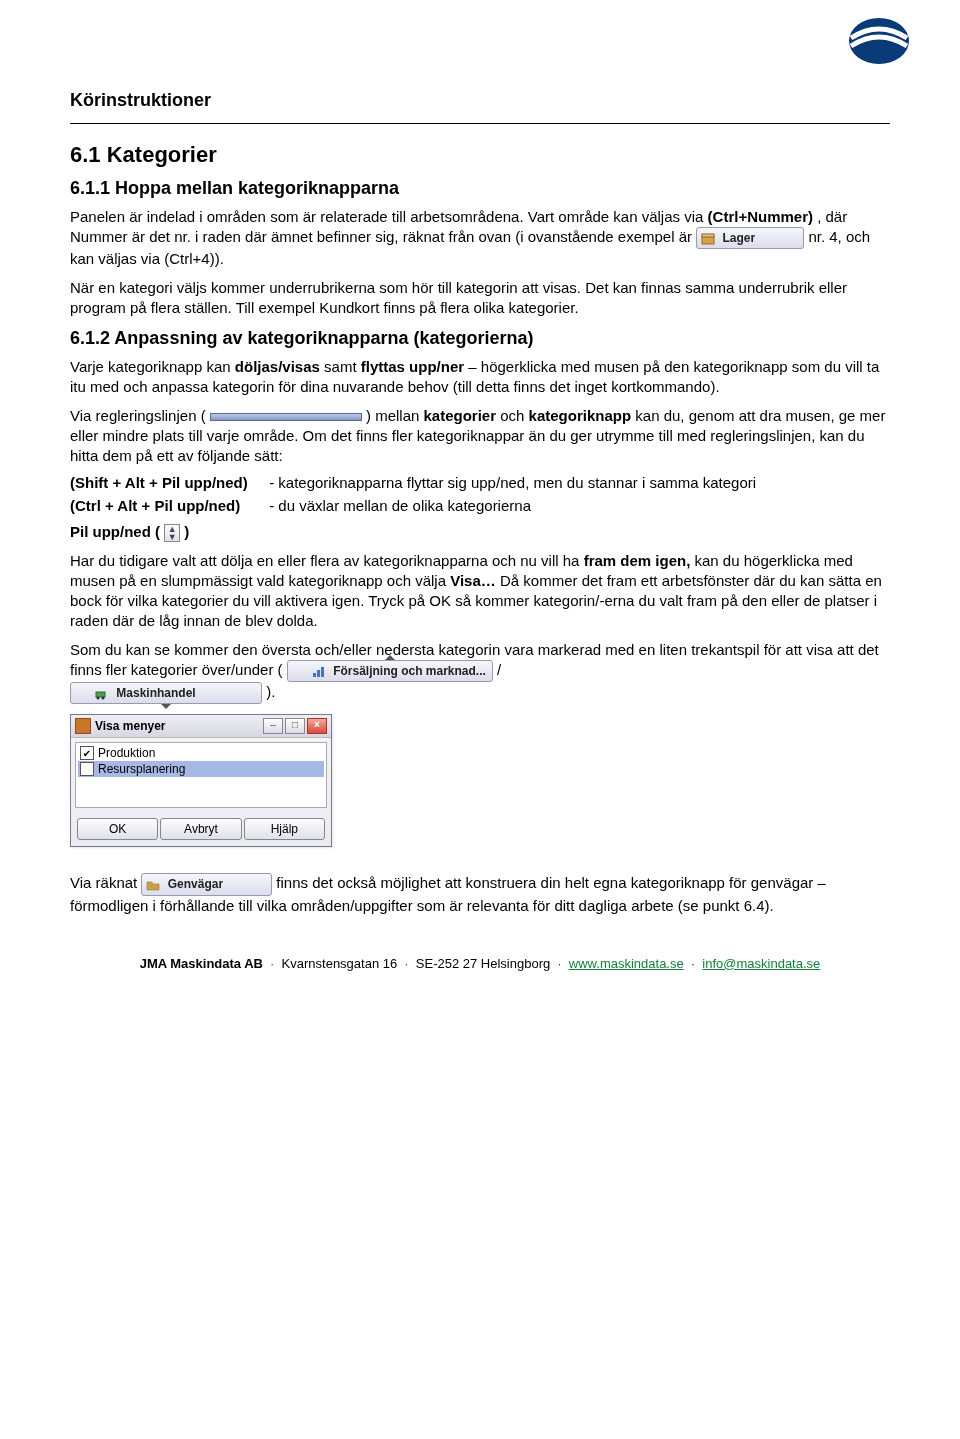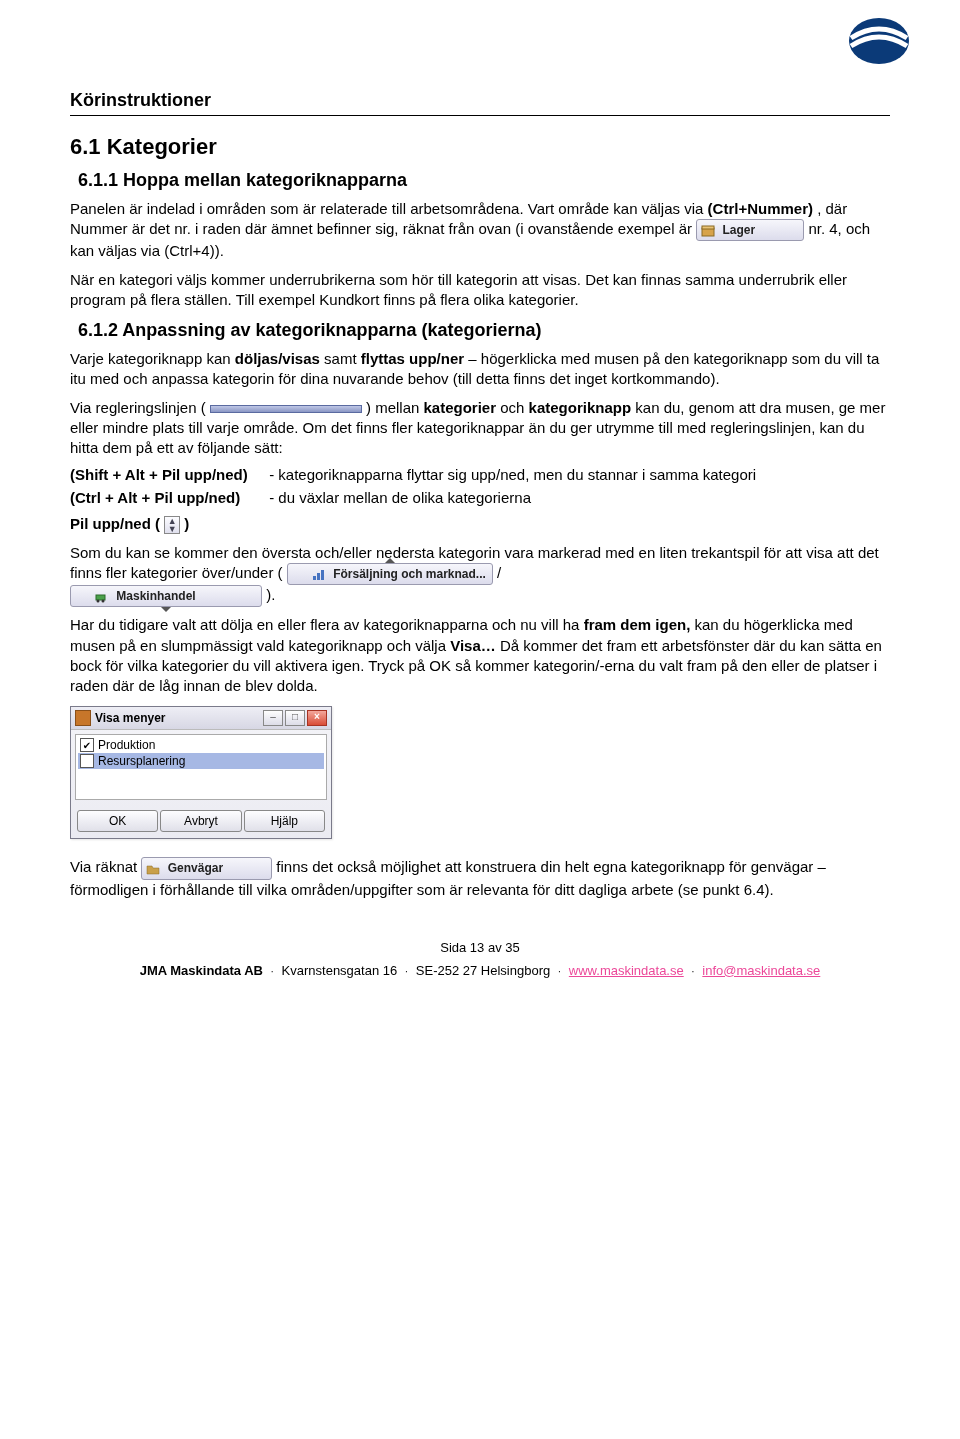--- a/index.html
+++ b/index.html
@@ -19,31 +19,31 @@
     position: absolute;
     top: 16px;
     right: 45px;
   }
   .logo svg { display:block; }
   .doc-header {
     font-size: 18px;
     font-weight: bold;
     margin-top: 60px;
     border-bottom: 1px solid #000;
-    padding-bottom: 4px;
+    padding-bottom: 12px;
   }
   h2.section {
     font-size: 22px;
     font-weight: bold;
     margin: 18px 0 6px 0;
   }
   h3.subsection {
     font-size: 18px;
     font-weight: bold;
-    margin: 10px 0 8px 8px;
+    margin: 10px 0 8px 0;
   }
   p { margin: 8px 0; line-height: 1.35; }
   .bold { font-weight: bold; }
   .ui-btn {
     display: inline-block;
     vertical-align: middle;
     background: linear-gradient(#f6f6fb, #dcdcec);
     border: 1px solid #9a9aaf;
     border-radius: 3px;
     font-size: 12px;
@@ -90,21 +90,21 @@
     width:0;height:0;border-left:5px solid transparent;border-right:5px solid transparent;
     border-top:5px solid #555;
   }
   
   .dialog {
     width: 260px;
     border: 1px solid #7a7a8a;
     background: linear-gradient(#f4f4f8,#ebebf2);
     font-size: 12px;
     box-shadow: 1px 1px 2px rgba(0,0,0,0.1);
-    margin: 10px 0 18px 0;
+    margin: 10px 0 26px 0;
   }
   .dialog-title {
     background: linear-gradient(#eeeef5, #d7d7e4);
     border-bottom: 1px solid #bbb;
     padding: 3px 4px;
     display:flex;
     align-items:center;
   }
   .dialog-title .ticon { width:14px;height:14px; background:#c7762a; border:1px solid #8a4f18; margin-right:4px; }
   .dialog-title .ttext { font-weight:bold; flex:1; }
@@ -115,21 +115,21 @@
   .dlg-row.sel { background:#a6b8e4; }
   .cb { width:12px;height:12px;border:1px solid #555;background:#fff;margin-right:4px;display:inline-flex;align-items:center;justify-content:center;font-size:10px;}
   .dialog-btns { display:flex; gap:2px; padding:6px; }
   .dbtn { flex:1; background:linear-gradient(#fdfdff,#e0e0e9); border:1px solid #888; border-radius:3px; padding:3px 0; text-align:center; font-size:12px; }
   .footer {
     text-align: center;
     font-size: 13px;
     margin-top: 40px;
   }
   .footer .pagerow { margin-bottom: 8px; }
-  .footer a { color: #ec4899; text-decoration: underline; }
+  .footer a { color: #15803d; text-decoration: underline; }
   .footer .sep { margin: 0 4px; font-size:10px; vertical-align:middle; }
   .svg-icon-folder { fill:#c9a04a; stroke:#8a6a24; stroke-width:0.5; }
 </style>
 </head>
 <body>
 
 <div class="page">
 
   <div class="logo">
     <svg width="72" height="50" viewBox="0 0 72 50">
@@ -194,54 +194,54 @@
 
   <p>
     <span class="bold">Pil upp/ned (</span>
     <span class="arrow-box">
       <span class="up">▲</span><span class="dn">▼</span>
     </span>
     <span class="bold">)</span>
   </p>
 
   <p>
-    <span>Som du kan se kommer den översta och/eller nedersta kategorin vara markerad med en liten trekantspil för att visa att det finns fler kategorier över/under ( </span>
-    <span class="ui-btn arrowtop">
-      <span class="tri-up"></span>
-      <span class="mini-icon">
-        <svg width="14" height="12" viewBox="0 0 14 12">
-            <rect x="1" y="7" width="3" height="4" fill="#4673c1"></rect>
-            <rect x="5" y="4" width="3" height="7" fill="#4673c1"></rect>
-            <rect x="9" y="1" width="3" height="10" fill="#4673c1"></rect>
-          </svg>
-      </span>
-      <span class="bold">Försäljning och marknad...</span>
-    </span>
-    <span> / </span>
-    <br>
-    <span class="ui-btn arrowbot">
-      <span class="mini-icon">
-        <svg width="14" height="12" viewBox="0 0 14 12">
-            <rect x="1" y="4" width="9" height="5" fill="#4aa04a" stroke="#2a6a2a"></rect>
-            <circle cx="3" cy="10" r="1.5" fill="#333"></circle>
-            <circle cx="8" cy="10" r="1.5" fill="#333"></circle>
-          </svg>
-      </span>
-      <span class="bold">Maskinhandel</span>
-      <span class="tri-dn"></span>
-    </span>
-    <span> ).</span>
-  </p>
-
-  <p>
     <span>Har du tidigare valt att dölja en eller flera av kategoriknapparna och nu vill ha </span>
     <span class="bold">fram dem igen,</span>
     <span> kan du högerklicka med musen på en slumpmässigt vald kategoriknapp och välja </span>
     <span class="bold">Visa…</span>
     <span> Då kommer det fram ett arbetsfönster där du kan sätta en bock för vilka kategorier du vill aktivera igen. Tryck på OK så kommer kategorin/-erna du valt fram på den eller de platser i raden där de låg innan de blev dolda.</span>
+  </p>
+
+  <p>
+    <span>Som du kan se kommer den översta och/eller nedersta kategorin vara markerad med en liten trekantspil för att visa att det finns fler kategorier över/under ( </span>
+    <span class="ui-btn arrowtop">
+      <span class="tri-up"></span>
+      <span class="mini-icon">
+        <svg width="14" height="12" viewBox="0 0 14 12">
+            <rect x="1" y="7" width="3" height="4" fill="#4673c1"></rect>
+            <rect x="5" y="4" width="3" height="7" fill="#4673c1"></rect>
+            <rect x="9" y="1" width="3" height="10" fill="#4673c1"></rect>
+          </svg>
+      </span>
+      <span class="bold">Försäljning och marknad...</span>
+    </span>
+    <span> / </span>
+    <br>
+    <span class="ui-btn arrowbot">
+      <span class="mini-icon">
+        <svg width="14" height="12" viewBox="0 0 14 12">
+            <rect x="1" y="4" width="9" height="5" fill="#4aa04a" stroke="#2a6a2a"></rect>
+            <circle cx="3" cy="10" r="1.5" fill="#333"></circle>
+            <circle cx="8" cy="10" r="1.5" fill="#333"></circle>
+          </svg>
+      </span>
+      <span class="bold">Maskinhandel</span>
+      <span class="tri-dn"></span>
+    </span>
+    <span> ).</span>
   </p>
 
   <div class="dialog">
     <div class="dialog-title">
       <span class="ticon"></span>
       <span class="ttext">Visa menyer</span>
       <span class="wbtn">–</span>
       <span class="wbtn">□</span>
       <span class="wbtn close">×</span>
     </div>
@@ -269,21 +269,20 @@
         <svg width="14" height="12" viewBox="0 0 14 12">
             <path class="svg-icon-folder" d="M1 3h5l1 2h6v6H1z"></path>
           </svg>
       </span>
       <span class="bold">Genvägar</span>
     </span>
     <span> finns det också möjlighet att konstruera din helt egna kategoriknapp för genvägar – förmodligen i förhållande till vilka områden/uppgifter som är relevanta för ditt dagliga arbete (se punkt 6.4).</span>
   </p>
 
   <div class="footer">
-    <div class="pagerow">Sida 13 av 35</div>
     <div>
       <span class="bold">JMA Maskindata AB</span>
       <span class="sep">·</span>
       <span>Kvarnstensgatan 16</span>
       <span class="sep">·</span>
       <span>SE-252 27 Helsingborg</span>
       <span class="sep">·</span>
       <a href="#">www.maskindata.se</a>
       <span class="sep">·</span>
       <a href="#">info@maskindata.se</a>

